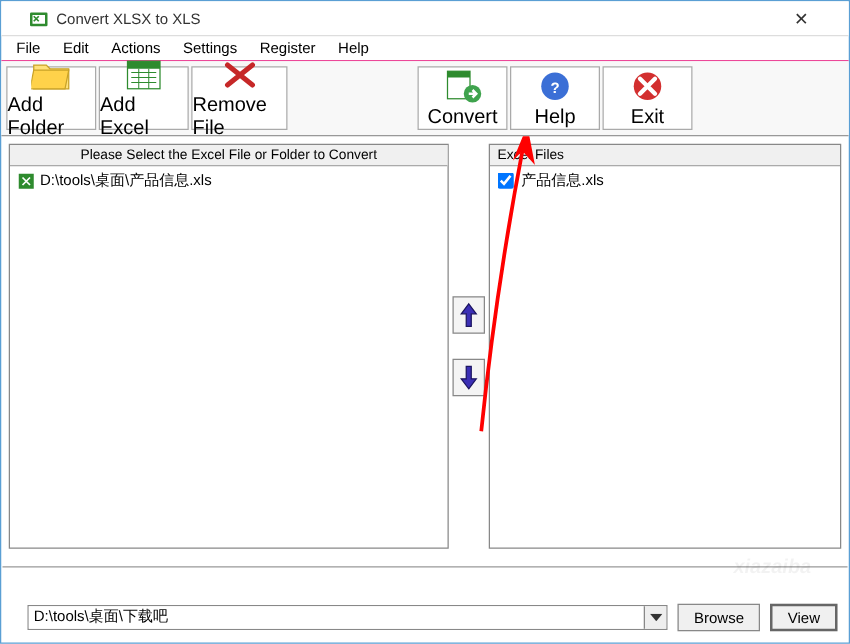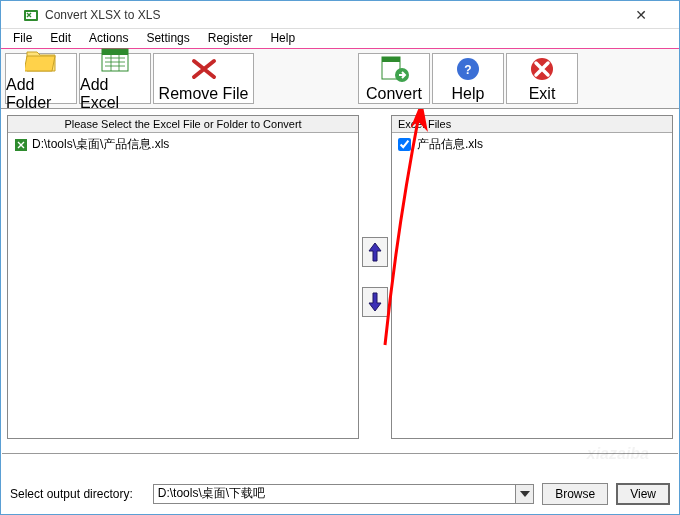--- a/index.html
+++ b/index.html
@@ -81,21 +81,21 @@
   <div class="tool-btn">
     <span class="icon-slot">
       <svg viewBox="0 0 32 28">
           <rect x="3" y="3" width="26" height="22" fill="#fff" stroke="#2e8b2e"></rect>
           <rect x="3" y="3" width="26" height="6" fill="#2e8b2e"></rect>
           <path d="M6 12 h20 M6 16 h20 M6 20 h20 M12 9 v16 M20 9 v16" stroke="#2e8b2e" stroke-width="0.8"></path>
         </svg>
     </span>
     <span class="lbl">Add Excel</span>
   </div>
-  <div class="tool-btn" style="width:101px">
+  <div class="tool-btn" style="width:77px">
     <span class="icon-slot">
       <svg viewBox="0 0 32 28">
           <path d="M6 6 L26 22 M26 6 L6 22" stroke="#c62828" stroke-width="4" stroke-linecap="round"></path>
         </svg>
     </span>
     <span class="lbl">Remove File</span>
   </div>
   <div class="tool-gap"></div>
   <div class="tool-btn">
     <span class="icon-slot">
@@ -162,21 +162,20 @@
     <div class="panel-body">
       <div class="row-item">
         <input type="checkbox" checked="" style="">
         <span>产品信息.xls</span>
       </div>
     </div>
   </div>
 </div>
 
 <div class="bottom">
-  <label>Select  output directory:</label>
   <div class="combo">
     <input type="text" value="D:\tools\桌面\下载吧" style="">
     <div class="drop">
       <svg width="10" height="6">
           <path d="M0 0 L10 0 L5 6 Z" fill="#333"></path>
         </svg>
     </div>
   </div>
   <button>Browse</button>
   <button class="view">View</button>

